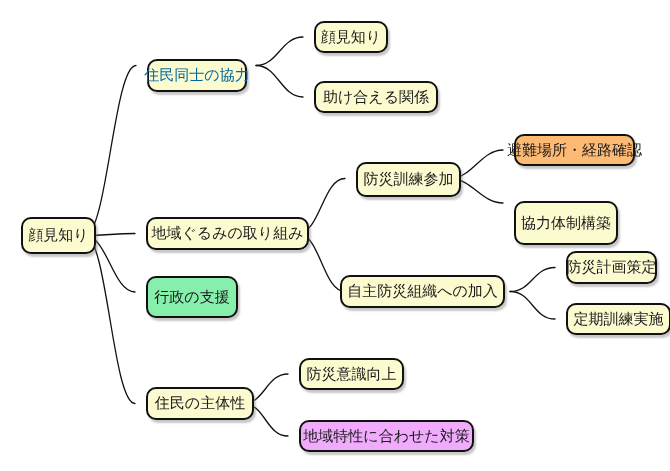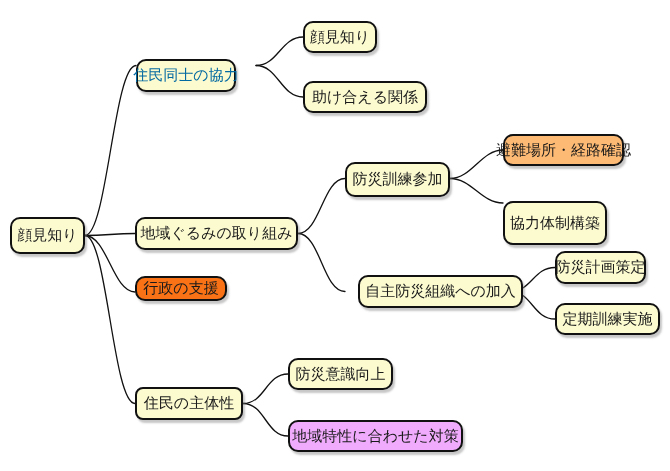--- a/index.html
+++ b/index.html
@@ -33,20 +33,21 @@
     border: 2px solid #a3a3a3;
     border-radius: 10px;
     display: flex;
     align-items: center;
     justify-content: center;
     font-size: 15px;
     line-height: 1;
     white-space: nowrap;
     box-shadow: 2px 3px 2px rgba(130,130,130,0.45);
     cursor: default;
+    margin-left: 11px;
   }
 </style>
 </head>
 <body>
 
 <div class="canvas">
   <svg class="edge-layer" viewBox="0 0 670 471" xmlns="http://www.w3.org/2000/svg">
       <path d="M 85 235.5 C 107 235.5, 114 65.5, 136 65.5" stroke="#111111"></path>
       <path d="M 85 235.5 C 107 235.5, 113 233.5, 135 233.5" stroke="#111111"></path>
       <path d="M 85 235.5 C 107 235.5, 113 292, 135 292" stroke="#111111"></path>
@@ -59,26 +60,26 @@
       <path d="M 450 178.5 C 472 178.5, 481 203, 503 203" stroke="#111111"></path>
       <path d="M 510 291.5 C 532 291.5, 533 267.5, 555 267.5" stroke="#111111"></path>
       <path d="M 510 291.5 C 532 291.5, 533 319, 555 319" stroke="#111111"></path>
       <path d="M 243 403.5 C 265 403.5, 266 374, 288 374" stroke="#111111"></path>
       <path d="M 243 403.5 C 265 403.5, 266 436, 288 436" stroke="#111111"></path>
     </svg>
   <div class="node-layer">
       <div class="node level-0" style="left: 10px; top: 217px; width: 75px; height: 37px; background: rgb(252, 251, 208); border-color: rgb(17, 17, 17); color: rgb(26, 26, 26);">顔見知り</div>
       <div class="node level-1" style="left: 136px; top: 59px; width: 100px; height: 33px; background: rgb(252, 251, 208); border-color: rgb(17, 17, 17); color: #0369a1;">住民同士の協力</div>
       <div class="node level-1" style="left: 135px; top: 217px; width: 163px; height: 33px; background: rgb(252, 251, 208); border-color: rgb(17, 17, 17); color: rgb(26, 26, 26); text-align: center;">地域ぐるみの取り組み</div>
-      <div class="node level-1" style="left: 135px; top: 276px; width: 92px; height: 25px; background: #f97316; border-color: rgb(17, 17, 17); color: rgb(26, 26, 26);">行政の支援</div>
-      <div class="node level-1" style="left: 135px; top: 387px; width: 108px; height: 33px; background: rgb(252, 251, 208); border-color: rgb(17, 17, 17); color: rgb(26, 26, 26); border-radius: 8px;">住民の主体性</div>
+      <div class="node level-1" style="left: 135px; top: 276px; width: 92px; height: 42px; background: #86efac; border-color: rgb(17, 17, 17); color: rgb(26, 26, 26);">行政の支援</div>
+      <div class="node level-1" style="left: 135px; top: 387px; width: 108px; height: 33px; background: rgb(252, 251, 208); border-color: rgb(17, 17, 17); color: rgb(26, 26, 26);">住民の主体性</div>
       <div class="node level-2" style="left: 303px; top: 21px; width: 74px; height: 32px; background: rgb(252, 251, 208); border-color: rgb(17, 17, 17); color: rgb(26, 26, 26);">顔見知り</div>
       <div class="node level-2" style="left: 303px; top: 81px; width: 124px; height: 32px; background: rgb(252, 251, 208); border-color: rgb(17, 17, 17); color: rgb(26, 26, 26);">助け合える関係</div>
       <div class="node level-2" style="left: 345px; top: 162px; width: 105px; height: 35px; background: rgb(252, 251, 208); border-color: rgb(17, 17, 17); color: rgb(26, 26, 26);">防災訓練参加</div>
-      <div class="node level-2" style="left: 358px; top: 275px; width: 165px; height: 33px; background: rgb(252, 251, 208); border-color: rgb(17, 17, 17); color: rgb(26, 26, 26);">自主防災組織への加入</div>
+      <div class="node level-2" style="left: 329px; top: 275px; width: 165px; height: 33px; background: rgb(252, 251, 208); border-color: rgb(17, 17, 17); color: rgb(26, 26, 26);">自主防災組織への加入</div>
       <div class="node level-3" style="left: 503px; top: 134px; width: 121px; height: 32px; background: #fdba74; border-color: rgb(17, 17, 17); color: rgb(26, 26, 26);">避難場所・経路確認</div>
       <div class="node level-3" style="left: 503px; top: 201px; width: 104px; height: 44px; background: rgb(252, 251, 208); border-color: rgb(17, 17, 17); color: rgb(26, 26, 26);">協力体制構築</div>
       <div class="node level-3" style="left: 555px; top: 251px; width: 91px; height: 33px; background: rgb(252, 251, 208); border-color: rgb(17, 17, 17); color: rgb(26, 26, 26);">防災計画策定</div>
       <div class="node level-3" style="left: 555px; top: 303px; width: 105px; height: 32px; background: rgb(252, 251, 208); border-color: rgb(17, 17, 17); color: rgb(26, 26, 26);">定期訓練実施</div>
       <div class="node level-2" style="left: 288px; top: 358px; width: 105px; height: 32px; background: rgb(252, 251, 208); border-color: rgb(17, 17, 17); color: rgb(26, 26, 26);">防災意識向上</div>
       <div class="node level-2" style="left: 288px; top: 420px; width: 175px; height: 32px; background: #f0abfc; border-color: rgb(17, 17, 17); color: rgb(26, 26, 26);">地域特性に合わせた対策</div>
     </div>
 </div>
 
 </body></html>

